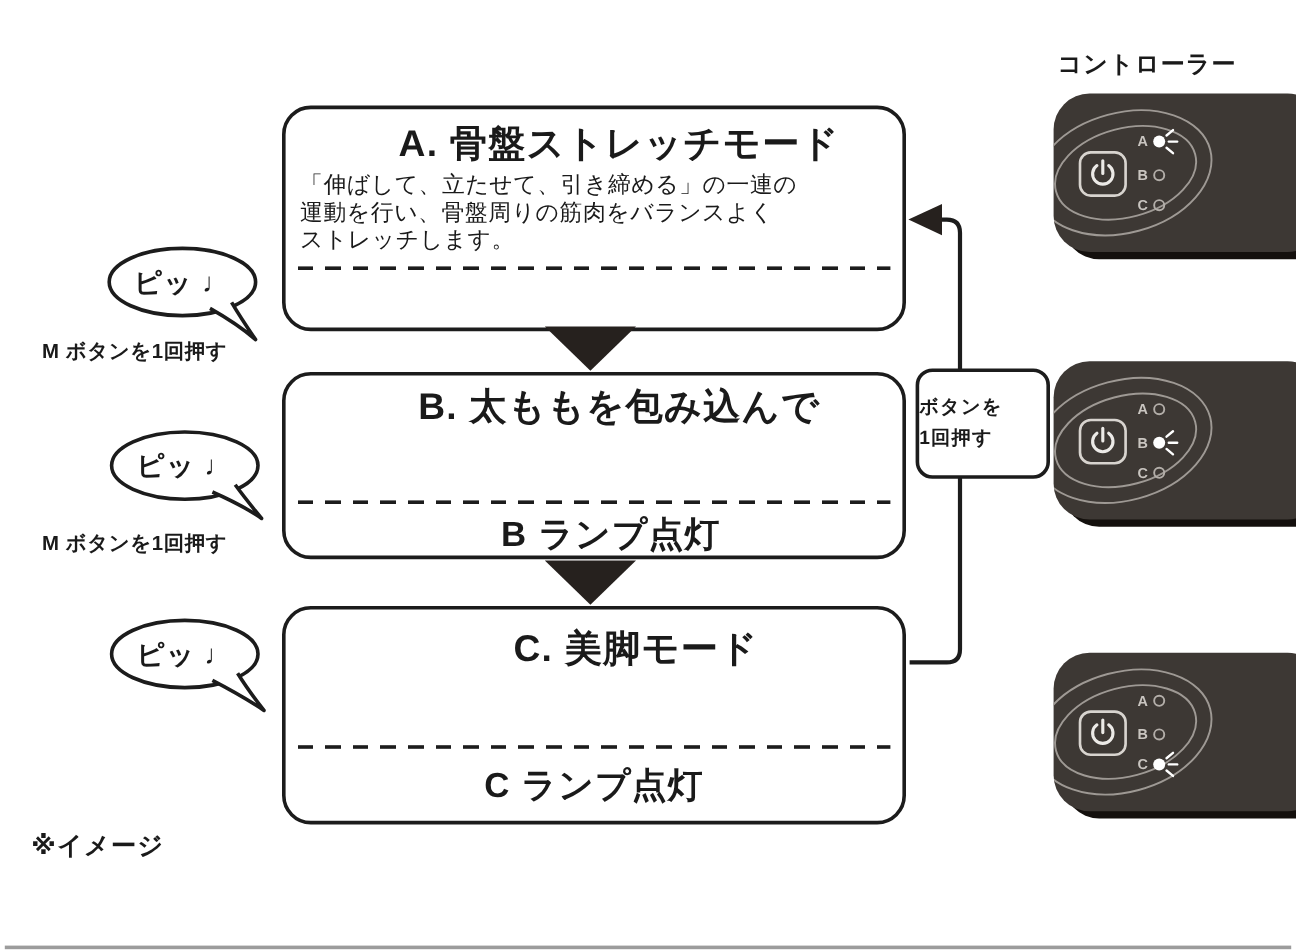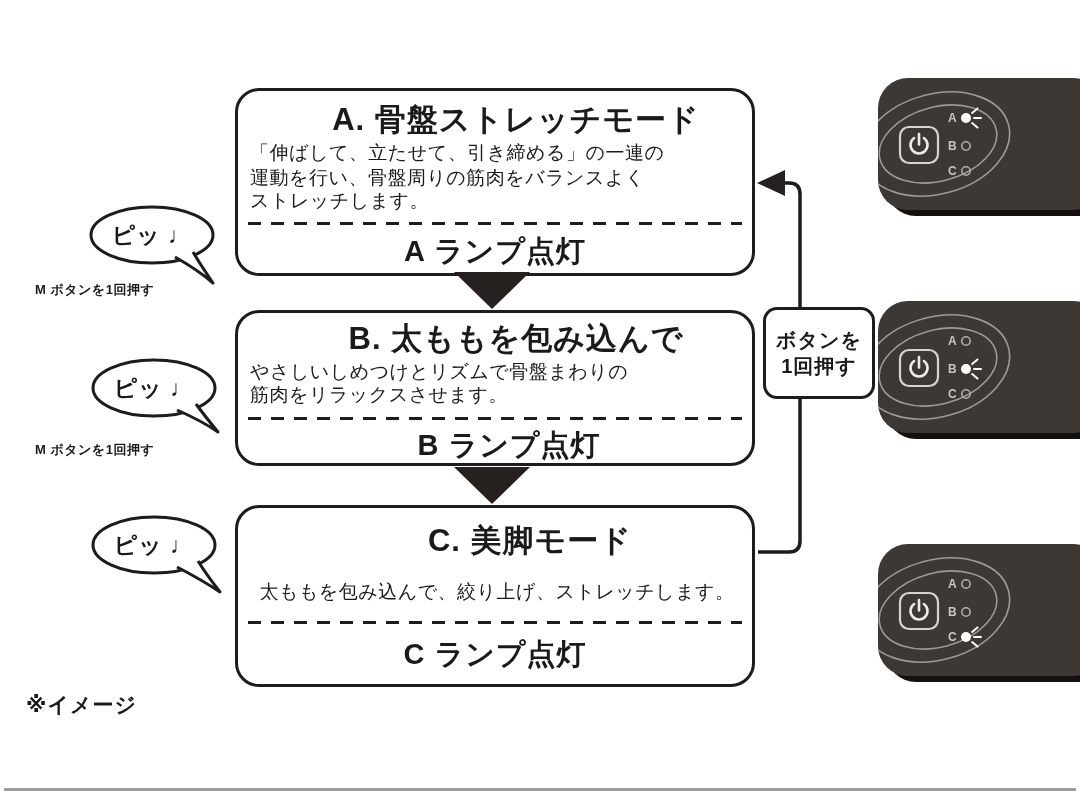--- a/index.html
+++ b/index.html
@@ -13,58 +13,54 @@
   }
   .mode-title{position:absolute;left:0;right:0;text-align:center;font-size:31px;font-weight:600;letter-spacing:1px;padding-left:42px;}
   .mode-desc{position:absolute;left:12px;right:8px;font-size:19px;font-weight:500;line-height:23px;letter-spacing:.5px;}
   .mode-desc.center{text-align:center;}
   .dash-line{position:absolute;left:10px;right:10px;height:3px;
     background:repeating-linear-gradient(90deg,#1c1c1c 0 13px,transparent 13px 23px);}
   .lamp-label{position:absolute;left:0;right:0;text-align:center;font-size:29px;font-weight:600;letter-spacing:1px;}
   .flow-triangle{position:absolute;width:0;height:0;
     border-left:38px solid transparent;border-right:38px solid transparent;
     border-top:37px solid #26211e;}
-  .m-press{position:absolute;font-size:13px;font-weight:600;letter-spacing:.5px;}
+  .m-press{position:absolute;font-size:17px;font-weight:600;letter-spacing:.5px;}
   .loop-box{
     position:absolute;left:763px;top:307px;width:106px;height:86px;background:#fff;
     border:3px solid #1c1c1c;border-radius:14px;display:flex;flex-direction:column;
-    align-items:center;justify-content:center;font-size:20px;font-weight:600;line-height:26px;letter-spacing:1px;
+    align-items:flex-start;justify-content:center;font-size:16px;font-weight:600;line-height:26px;letter-spacing:1px;
   }
   .ctrl-label{position:absolute;left:876px;top:40px;width:160px;text-align:center;
     font-size:20px;font-weight:700;letter-spacing:1px;}
   .note{position:absolute;left:26px;top:691px;font-size:21px;font-weight:700;letter-spacing:1px;}
   .bottom-bar{position:absolute;left:4px;top:788px;width:1072px;height:3px;background:#9c9c9c;}
   svg{display:block;}
   .bubble-text{font-size:23px;font-weight:600;letter-spacing:1px;}
 </style>
 </head>
 <body>
 
 <div id="stage">
 
   <div class="mode-box" style="top:88px;height:182px;">
     <div class="mode-title" style="top:8px;">A. 骨盤ストレッチモード</div>
-    <div class="mode-desc" style="top:52px;font-family:Liberation Mono, monospace;">「伸ばして、立たせて、引き締める」の一連の</div>
+    <div class="mode-desc" style="top:52px;">「伸ばして、立たせて、引き締める」の一連の</div>
     <div class="mode-desc" style="top:75px;">運動を行い、骨盤周りの筋肉をバランスよく</div>
     <div class="mode-desc" style="top:98px;">ストレッチします。</div>
     <div class="dash-line" style="top:131px;"></div>
-    <div class="lamp-label" style="top:141px;">A ランプ点灯</div>
   </div>
 
   <div class="mode-box" style="top:310px;height:150px;">
     <div class="mode-title" style="top:5px;">B. 太ももを包み込んで</div>
-    <div class="mode-desc" style="top:47px;">やさしいしめつけとリズムで骨盤まわりの</div>
-    <div class="mode-desc" style="top:70px;">筋肉をリラックスさせます。</div>
     <div class="dash-line" style="top:104px;"></div>
     <div class="lamp-label" style="top:113px;padding-left:28px;">B ランプ点灯</div>
   </div>
 
   <div class="mode-box" style="top:505px;height:176px;">
     <div class="mode-title" style="top:12px;margin-left:28px;">C. 美脚モード</div>
-    <div class="mode-desc center" style="top:72px;">太ももを包み込んで、絞り上げ、ストレッチします。</div>
     <div class="dash-line" style="top:113px;"></div>
     <div class="lamp-label" style="top:127px;">C ランプ点灯</div>
   </div>
 
   <div class="flow-triangle" style="left:454px;top:272px;"></div>
   <div class="flow-triangle" style="left:454px;top:467px;"></div>
 
   <svg style="position:absolute;left:740px;top:160px;" width="100" height="410" viewBox="0 0 100 410">
     <path d="M 45 23 L 49 23 Q 60 23 60 34 L 60 381 Q 60 392 49 392 L 18 392" fill="none" stroke="#1c1c1c" stroke-width="3.5"></path>
     <polygon points="17,23 45,10 45,36" fill="#26211e"></polygon>
@@ -89,20 +85,21 @@
 
   <svg style="position:absolute;left:82px;top:510px;" width="155" height="95" viewBox="0 0 155 95">
     <ellipse cx="72" cy="35" rx="61" ry="28" fill="#fff" stroke="#1c1c1c" stroke-width="3"></ellipse>
     <path d="M 95 57 Q 120 70 138 82 Q 124 64 116 51" fill="#fff" stroke="#1c1c1c" stroke-width="3" stroke-linejoin="round"></path>
     <text class="bubble-text" x="72" y="43" text-anchor="middle" fill="#1a1a1a">ピッ ♩</text>
   </svg>
 
   <div class="m-press" style="left:35px;top:281px;">M ボタンを1回押す</div>
   <div class="m-press" style="left:35px;top:441px;">M ボタンを1回押す</div>
 
+  <div class="ctrl-label">コントローラー</div>
 
   <svg style="position:absolute;left:876px;top:76px;" width="204" height="144" viewBox="0 0 204 144">
     <defs>
         <clipPath id="clipA">
           <rect x="2" y="2" width="230" height="132" rx="30"></rect>
         </clipPath>
       </defs>
     <rect x="10" y="7" width="225" height="133" rx="30" fill="#14100d"></rect>
     <rect x="2" y="2" width="225" height="132" rx="30" fill="#3d3834"></rect>
     <g clip-path="url(#clipA)" stroke="#9e9994" stroke-width="1.6" fill="none">

